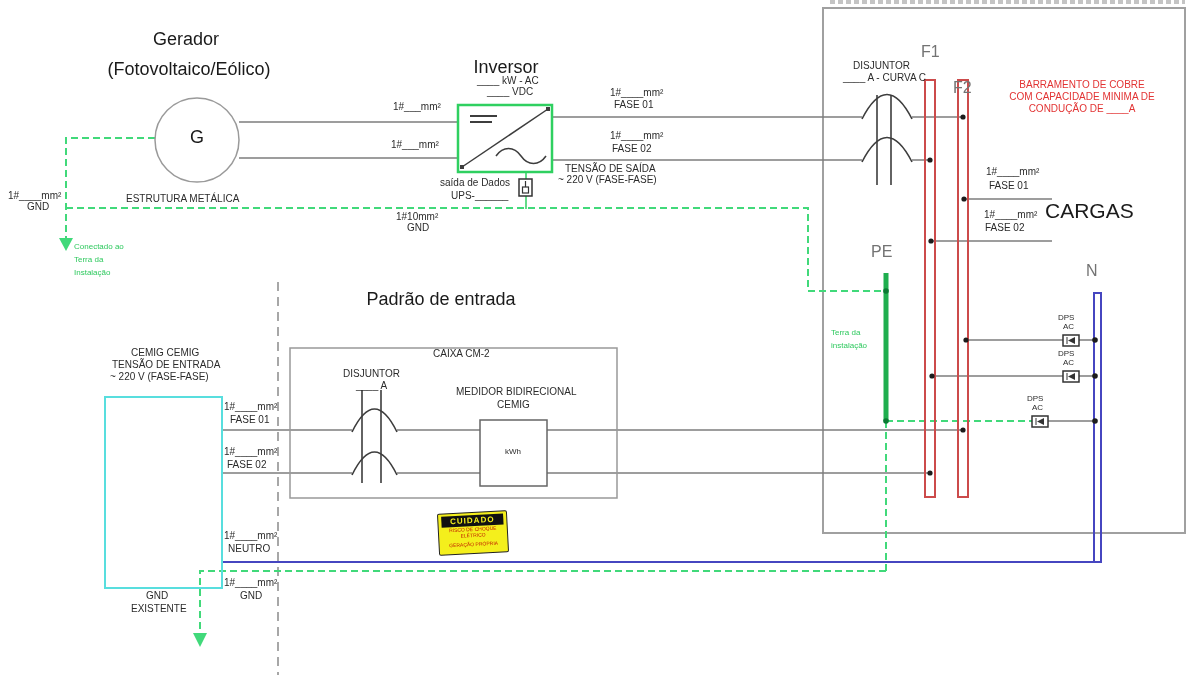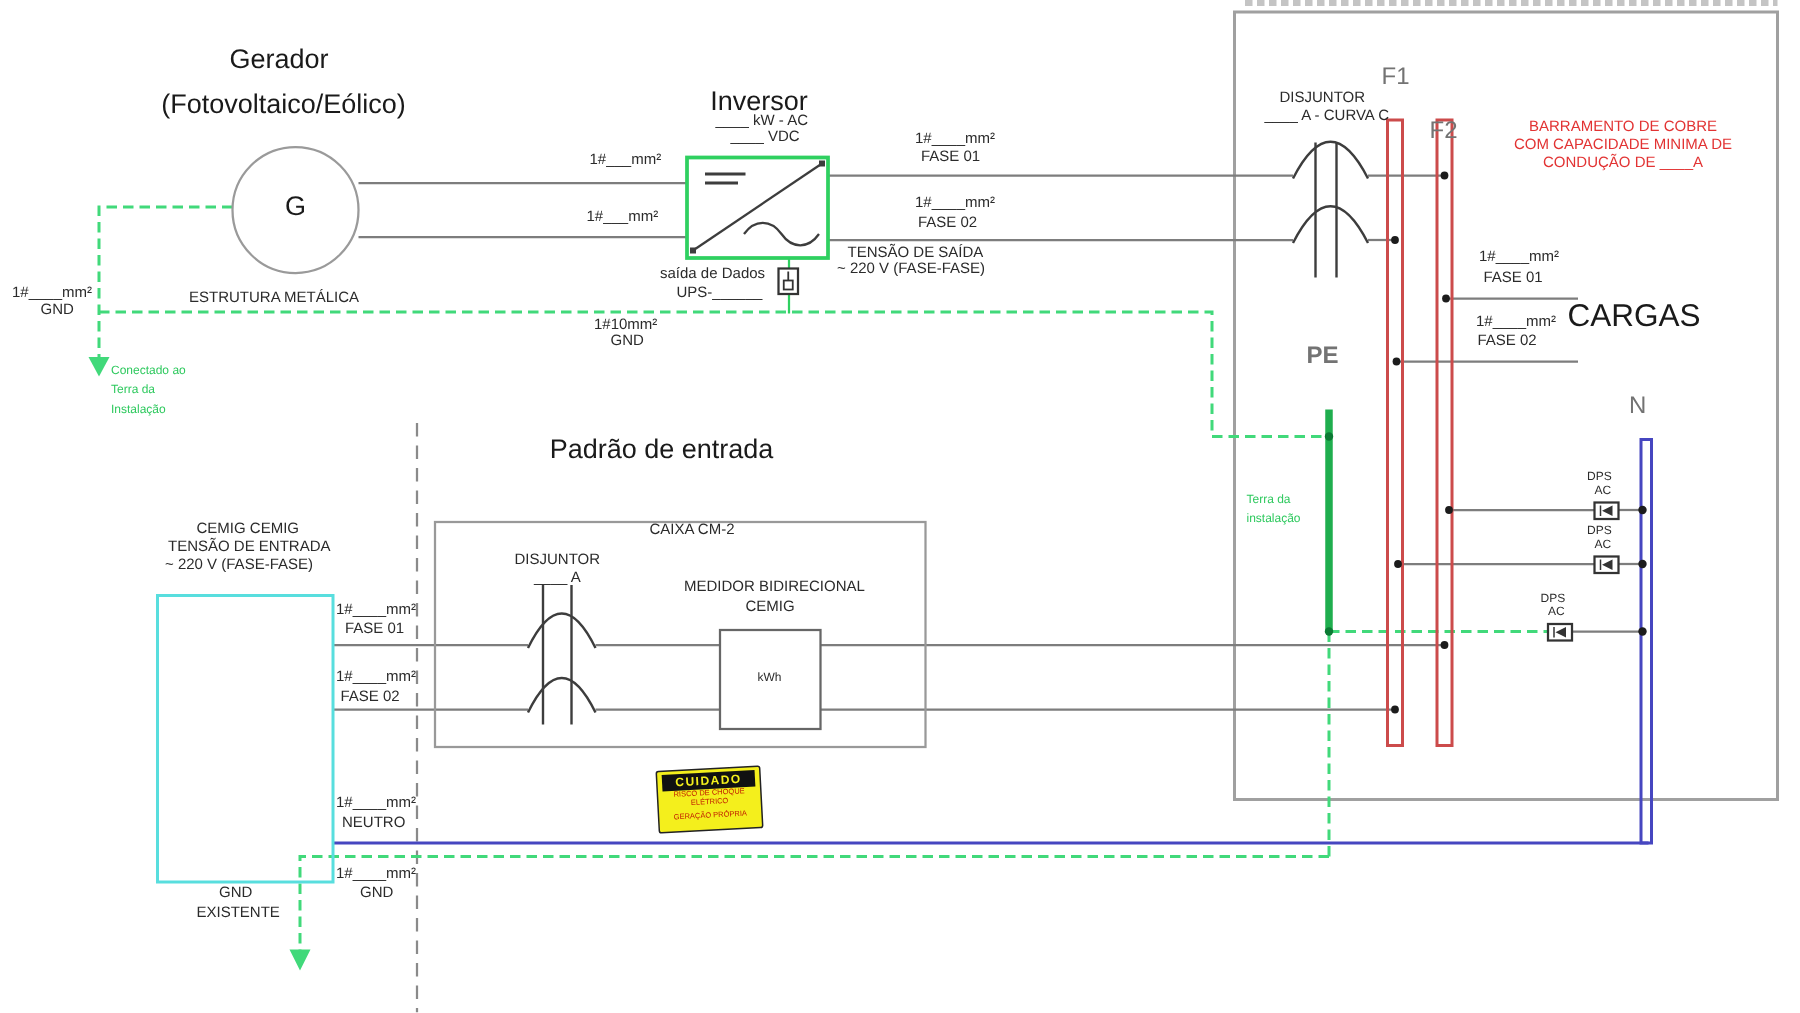--- a/index.html
+++ b/index.html
@@ -205,21 +205,21 @@
 <div class="lbl s9 red ctr" style="left:1082px;top:80px;">BARRAMENTO DE COBRE</div>
 <div class="lbl s9 red ctr" style="left:1082px;top:92px;">COM CAPACIDADE MINIMA DE</div>
 <div class="lbl s9 red ctr" style="left:1082px;top:104px;">CONDUÇÃO DE ____A</div>
 
 <div class="lbl s9" style="left:986px;top:167px;">1#____mm²</div>
 <div class="lbl s9" style="left:989px;top:181px;">FASE 01</div>
 <div class="lbl s9" style="left:984px;top:210px;">1#____mm²</div>
 <div class="lbl s9" style="left:985px;top:223px;">FASE 02</div>
 <div class="lbl t21" style="left:1045px;top:200px;">CARGAS</div>
 
-<div class="lbl t16" style="left:871px;top:230px;font-weight:bold;">PE</div>
+<div class="lbl t16" style="left:871px;top:244px;">PE</div>
 <div class="lbl t16" style="left:1086px;top:263px;">N</div>
 <div class="lbl s8 green" style="left:831px;top:329px;">Terra da</div>
 <div class="lbl s8 green" style="left:831px;top:342px;">instalação</div>
 
 <div class="lbl s8" style="left:1058px;top:314px;">DPS</div>
 <div class="lbl s8" style="left:1063px;top:323px;">AC</div>
 <div class="lbl s8" style="left:1058px;top:350px;">DPS</div>
 <div class="lbl s8" style="left:1063px;top:359px;">AC</div>
 <div class="lbl s8" style="left:1027px;top:395px;">DPS</div>
 <div class="lbl s8" style="left:1032px;top:404px;">AC</div>

